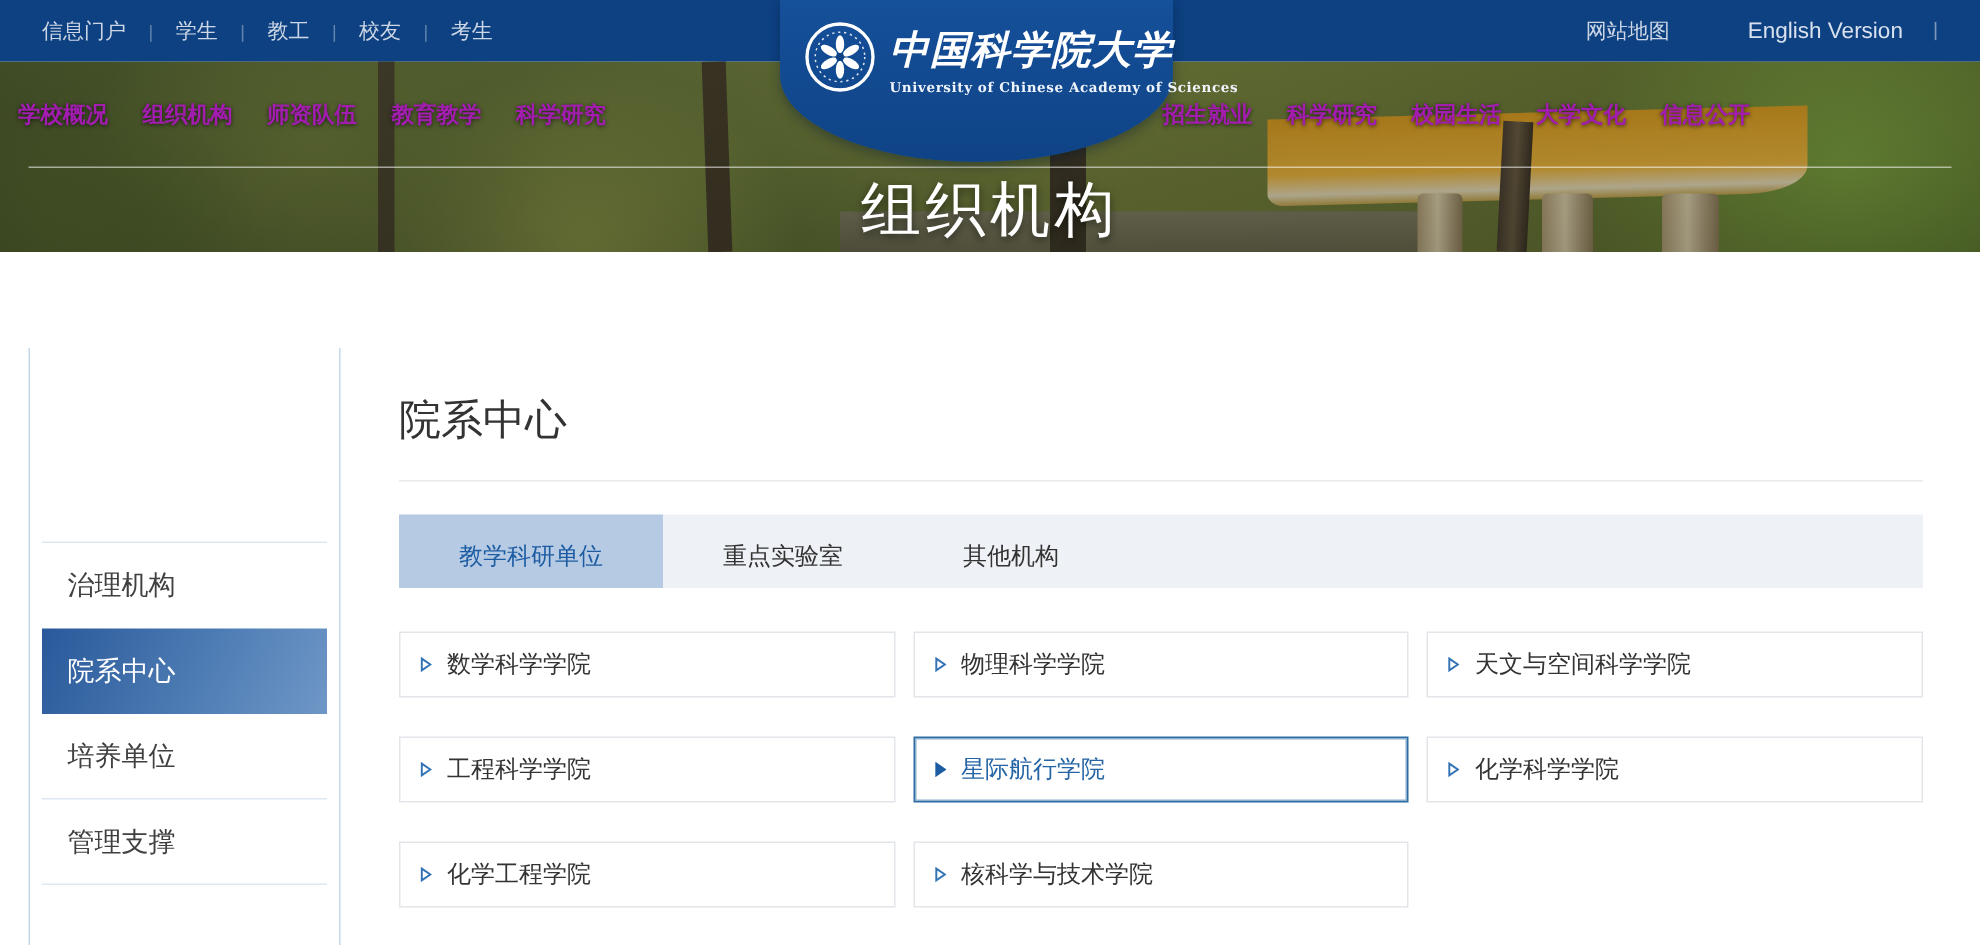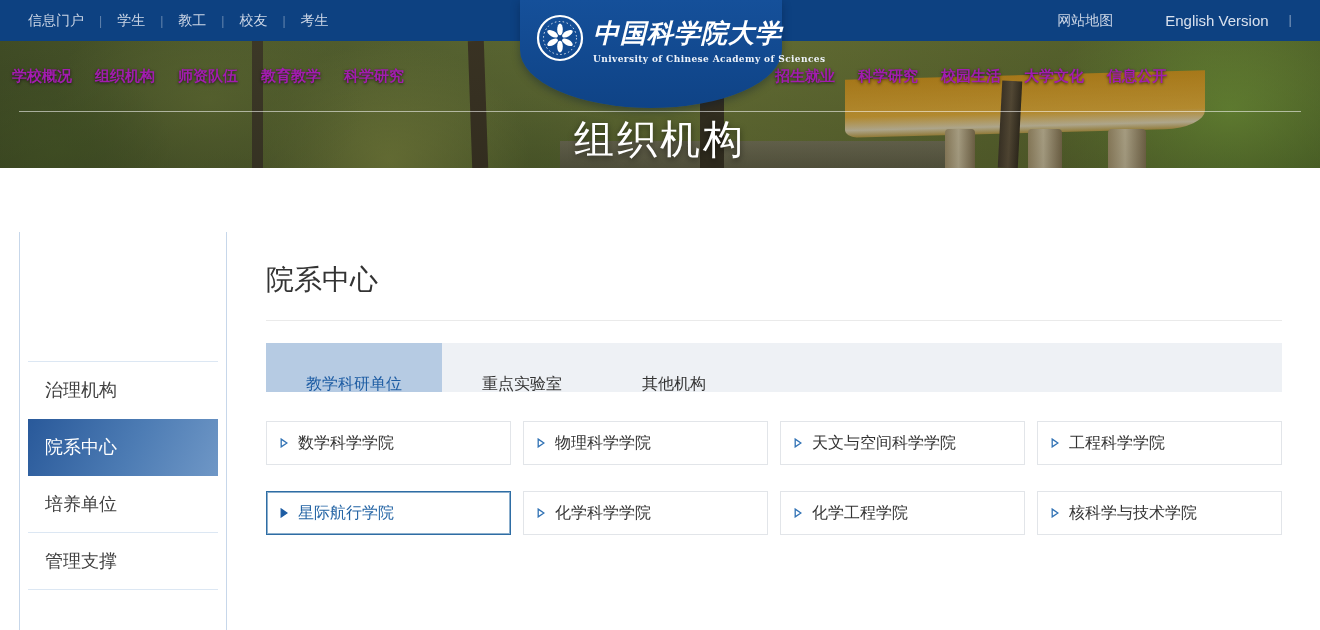--- a/index.html
+++ b/index.html
@@ -89,24 +89,24 @@
     border-bottom:1px solid #dce7f3; cursor:pointer; }
   .side-item:has(+ .active) { border-bottom-color:transparent; }
   .side-item.active { background:linear-gradient(115deg,#29599a 0%,#4d7cb4 55%,#6f97c6 100%);
     color:#fff; border-bottom:none; }
 
   
   .main { position:absolute; left:266px; top:232px; width:1016px; }
   .main-title { padding-top:29px; font-size:28px; color:#333; font-weight:400; }
   .main-divider { margin-top:21px; border-bottom:1px solid #eaeaea; }
   .tabs { margin-top:22px; height:49px; background:#eef1f5; display:flex; }
-  .tab { padding:16px 40px; line-height:49px; font-size:16px; color:#333; cursor:pointer; white-space:nowrap; }
+  .tab { padding:4px 40px; line-height:49px; font-size:16px; color:#333; cursor:pointer; white-space:nowrap; }
   .tab.active { background:#b6cbe3; color:#1d5ca3; }
 
-  .cards { margin-top:29px; display:grid; grid-template-columns:repeat(4,1fr);
+  .cards { margin-top:29px; display:grid; grid-template-columns:repeat(3,1fr);
     column-gap:12px; row-gap:26px; grid-auto-rows:44px; }
   .card { border:1px solid #e2e5e9; background:#fff; display:flex; align-items:center;
     padding-left:13px; gap:10px; font-size:16px; color:#333; cursor:pointer; }
   .card .tri { width:8px; height:10px; flex:0 0 auto; }
   .card .tri path { fill:none; stroke:#3273b5; stroke-width:1.3; }
   .card.highlighted { border-color:#2e6da4; box-shadow:inset 0 0 0 1px rgba(46,109,164,.55); color:#2565a5; }
   .card.highlighted .tri path { fill:#1d5ca3; stroke:#1d5ca3; }
   .card-label { white-space:nowrap; }
 </style>
 </head>

